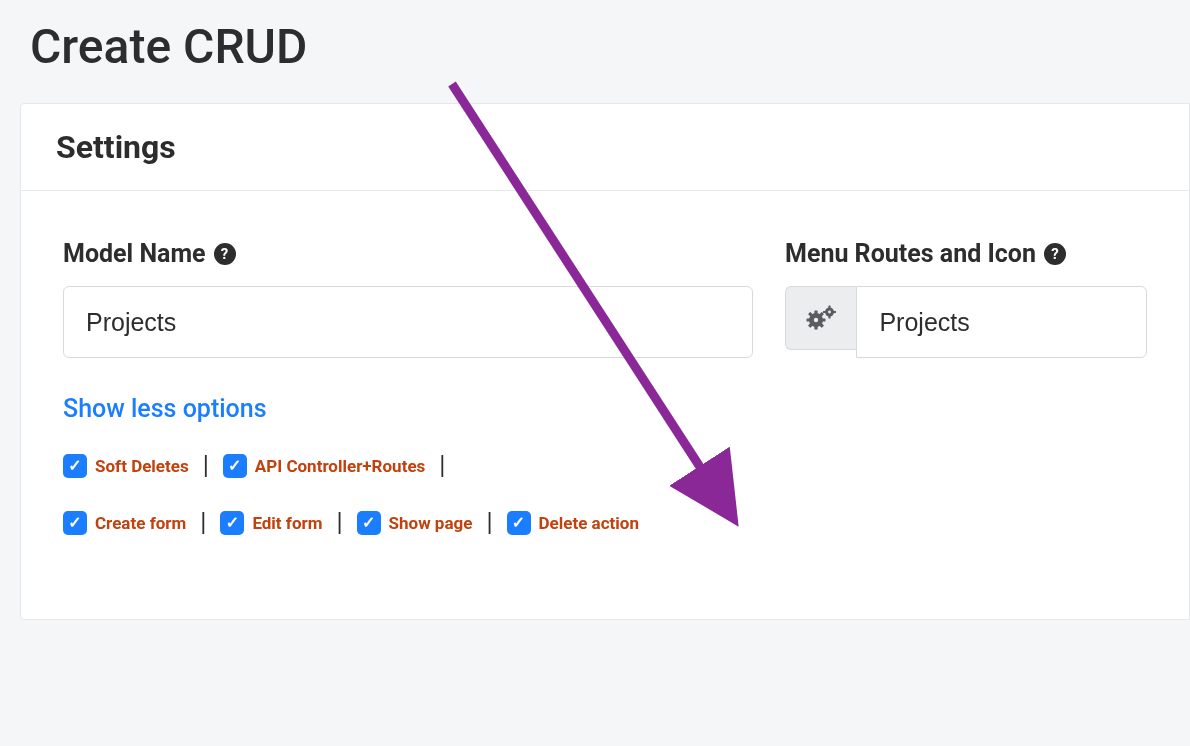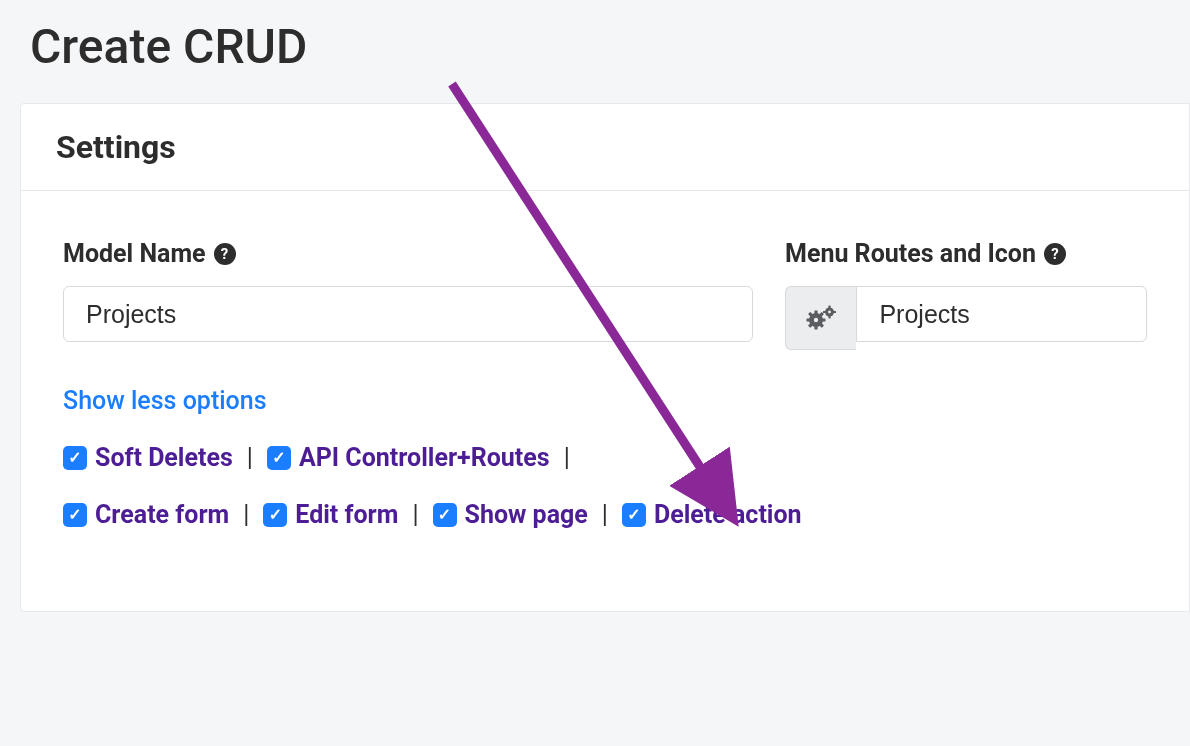--- a/index.html
+++ b/index.html
@@ -68,21 +68,21 @@
       width: 22px;
       height: 22px;
       border-radius: 50%;
       background: #2d2d2d;
       color: #fff;
       font-size: 15px;
       font-weight: 700;
     }
     .text-input {
       width: 100%;
-      height: 56px;
+      height: 72px;
       padding: 0 22px;
       font-size: 25px;
       font-weight: 400;
       color: #2d2d2d;
       border: 1px solid #d7d9dd;
       border-radius: 6px;
       background: #fff;
       outline: none;
     }
     .input-group {
@@ -140,23 +140,23 @@
       background: #fff;
       border: 1.5px solid #d0d2d6;
     }
     .cbx-check {
       color: #fff;
       font-size: 16px;
       font-weight: 700;
       line-height: 1;
     }
     .checkbox-label {
-      font-size: 25px;
-      font-weight: 700;
-      color: #4c1d95;
+      font-size: 17px;
+      font-weight: 700;
+      color: #c2410c;
     }
     .sep {
       font-size: 25px;
       font-weight: 400;
       color: #2d2d2d;
     }
     svg.arrow {
       position: absolute;
       left: 430px;
       top: 72px;

